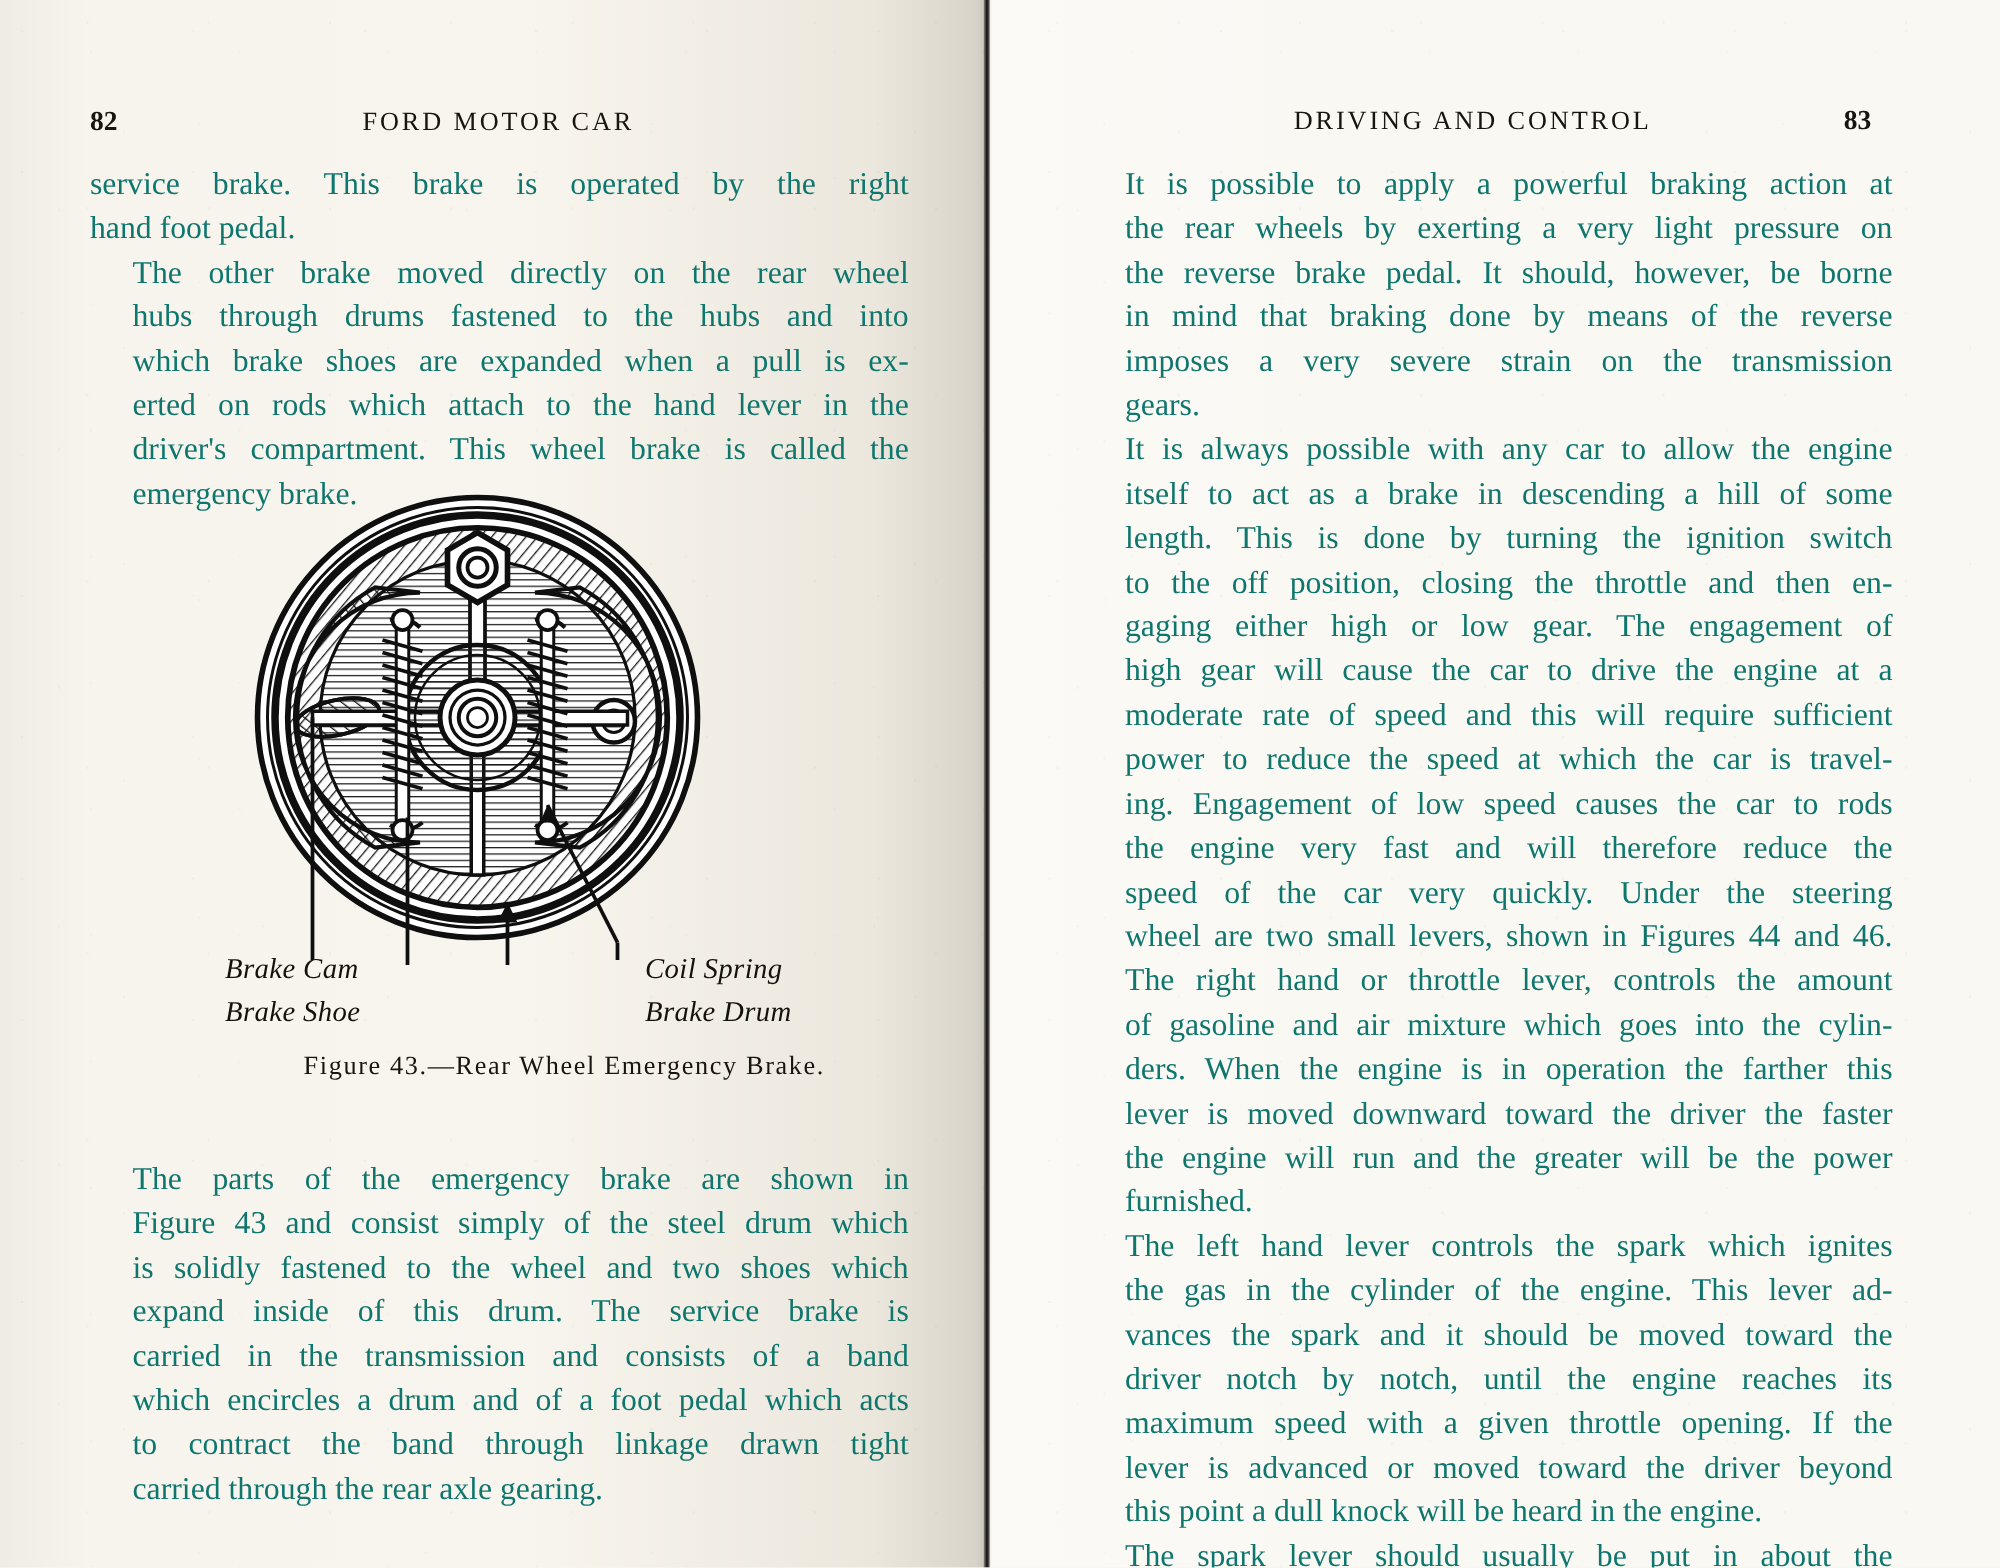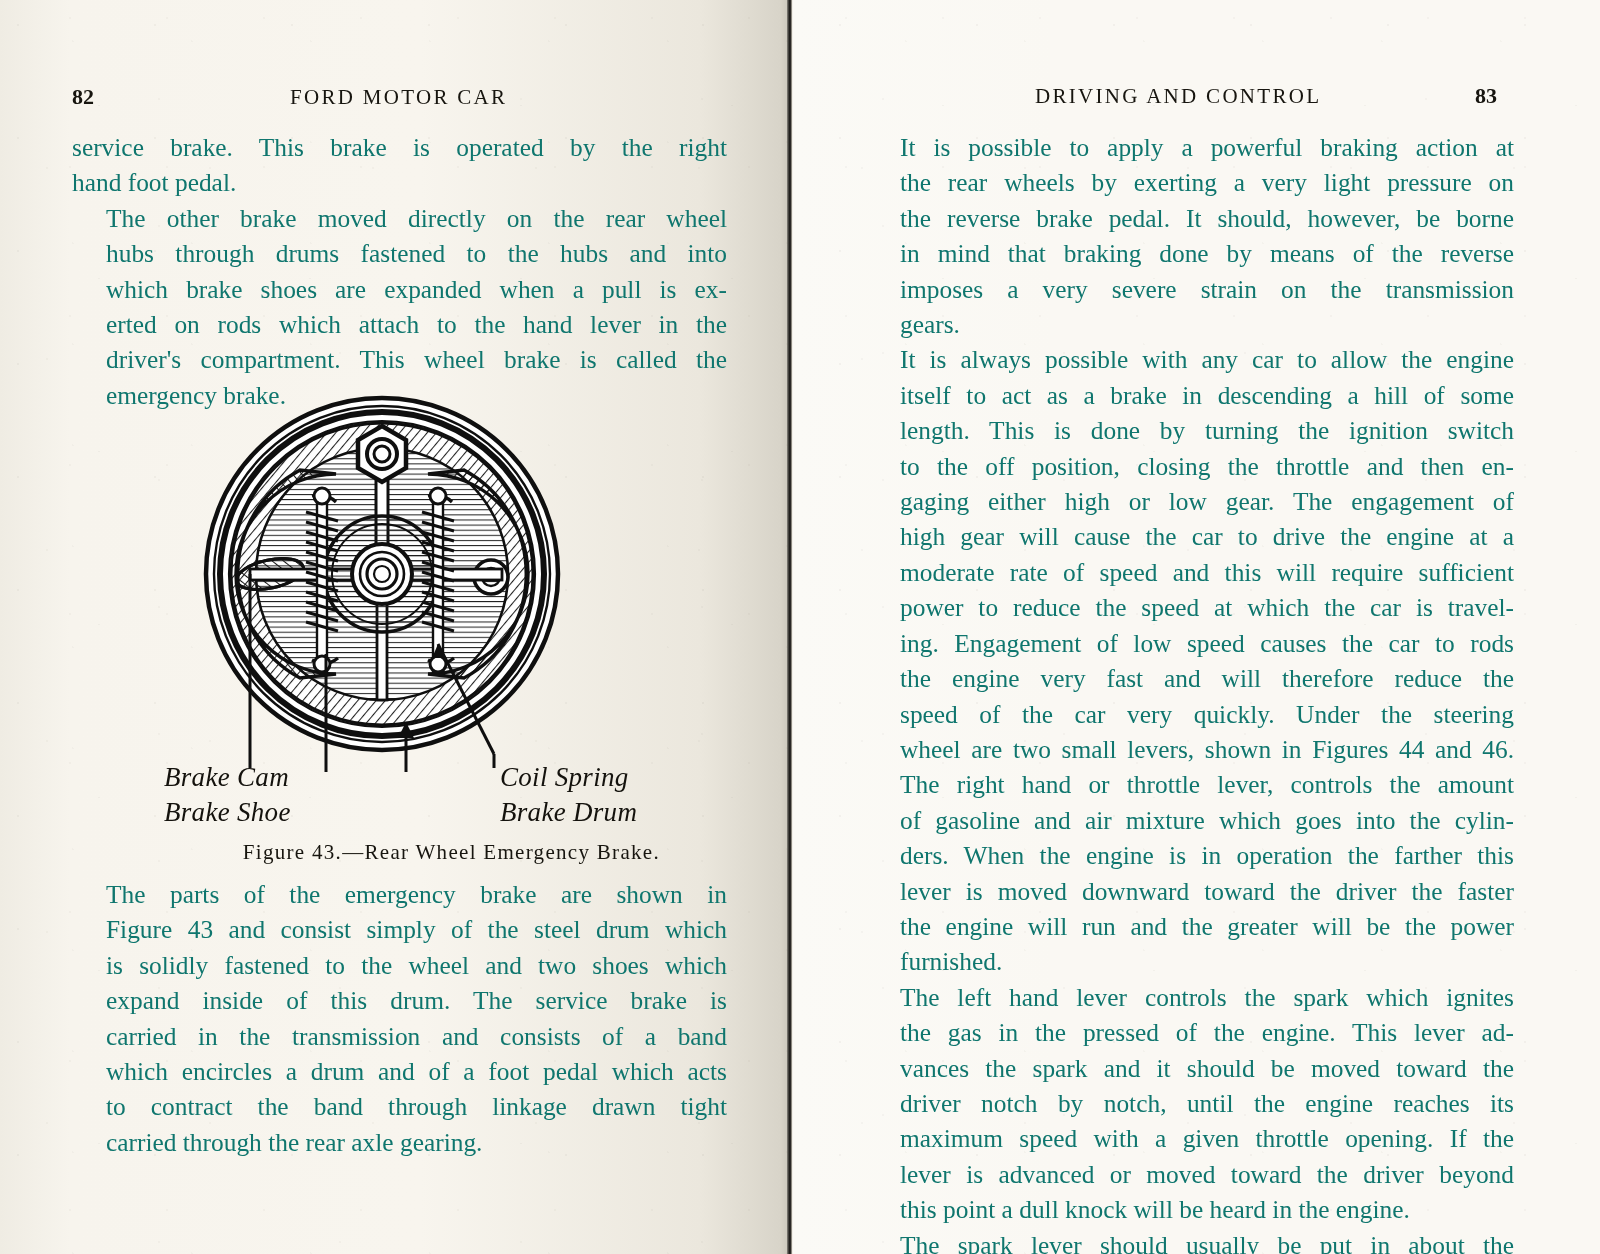--- a/index.html
+++ b/index.html
@@ -56,44 +56,45 @@
   
   .col{
     position:absolute;
     color:#0f766e;
     font-size:25.4px;
     line-height:35.4px;
     text-align:justify;
     font-family:"Liberation Serif", serif;
   }
   #col-left{left:72px;top:130px;width:655px;}
-  #col-left-2{left:72px;top:877px;width:655px;}
+  #col-left-2{left:72px;top:926px;width:655px;}
   #col-right{left:866px;top:130px;width:648px;}
   .col p{margin:0;}
   .col p.ind{text-indent:34px;}
   .line{display:block;white-space:nowrap;}
   
   .line.j{
     text-align:justify;
     text-align-last:justify;
     white-space:normal;
   }
   .line.last{text-align:left;text-align-last:left;}
 
   
   #figure{position:absolute;left:150px;top:392px;width:520px;}
   #figure svg{display:block;}
   .fig-label{
     position:absolute;
     font-family:"Liberation Serif", serif;
     font-style:italic;
-    font-size:27px;
+    font-size:23px;
     color:#14120d;
     white-space:nowrap;
     letter-spacing:.3px;
+    margin-left:16px;
   }
   #lbl-brake-cam{left:164px;top:762px;}
   #lbl-brake-shoe{left:164px;top:797px;}
   #lbl-coil-spring{left:500px;top:762px;}
   #lbl-brake-drum{left:500px;top:797px;}
   #fig-caption{
     position:absolute;left:160px;top:840px;width:500px;
     text-align:right;
     font-size:21px;letter-spacing:1.3px;
     color:#17150f;white-space:nowrap;
@@ -304,21 +305,21 @@
     <span class="line j">wheel are two small levers, shown in Figures 44 and 46.</span>
     <span class="line j">The right hand or throttle lever, controls the amount</span>
     <span class="line j">of gasoline and air mixture which goes into the cylin-</span>
     <span class="line j">ders.  When the engine is in operation the farther this</span>
     <span class="line j">lever is moved downward toward the driver the faster</span>
     <span class="line j">the engine will run and the greater will be the power</span>
     <span class="line j last">furnished.</span>
   </p>
   <p class="ind">
     <span class="line j">The left hand lever controls the spark which ignites</span>
-    <span class="line j">the gas in the pressed of the engine.  This lever ad-</span>
+    <span class="line j">the gas in the cylinder of the engine.  This lever ad-</span>
     <span class="line j">vances the spark and it should be moved toward the</span>
     <span class="line j">driver notch by notch, until the engine reaches its</span>
     <span class="line j">maximum speed with a given throttle opening.  If the</span>
     <span class="line j">lever is advanced or moved toward the driver beyond</span>
     <span class="line j last">this point a dull knock will be heard in the engine.</span>
   </p>
   <p class="ind">
     <span class="line j">The spark lever should usually be put in about the</span>
 
   </p>

